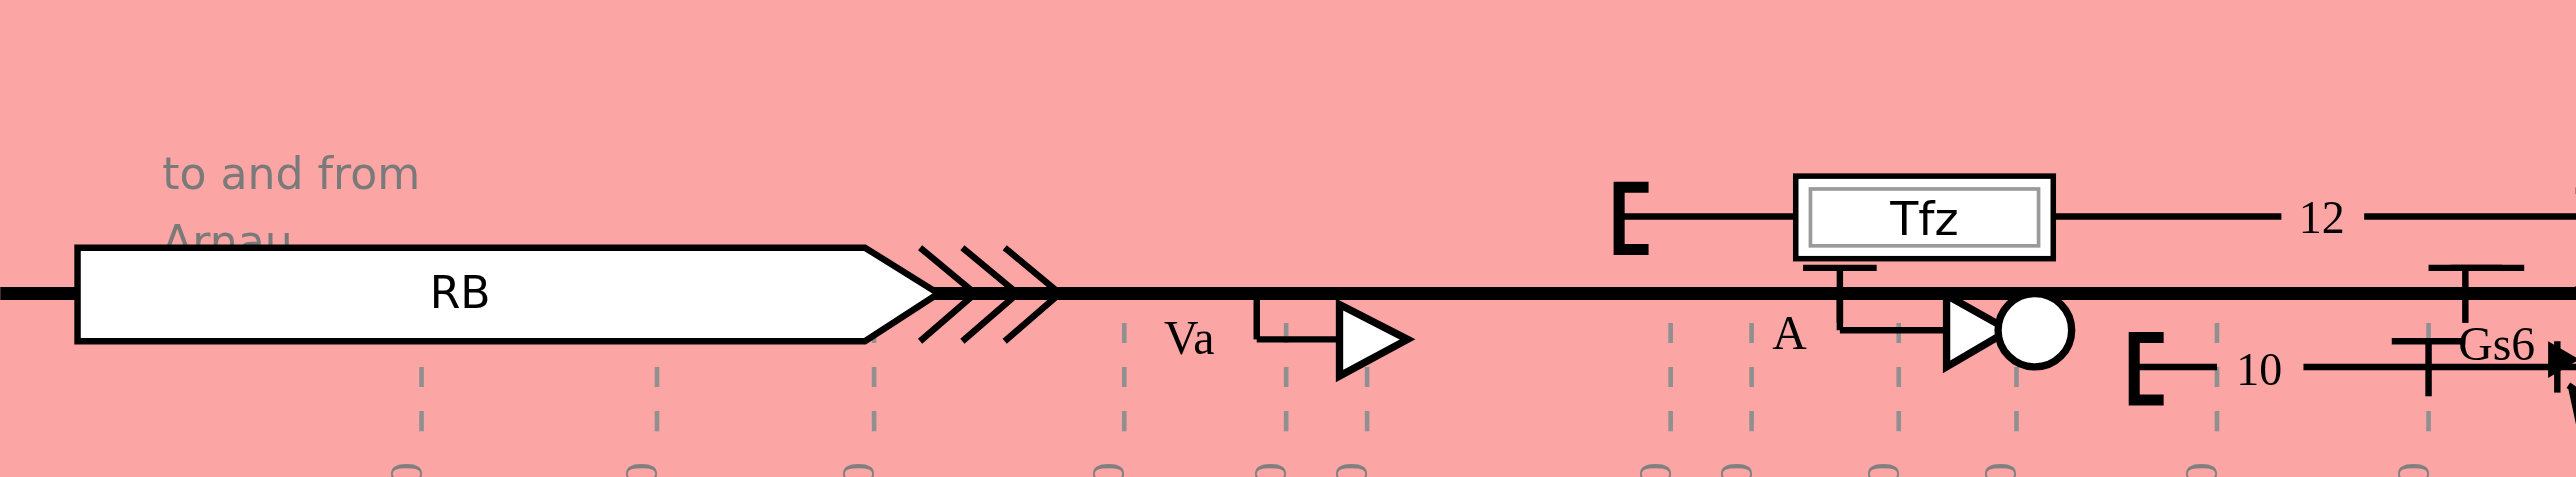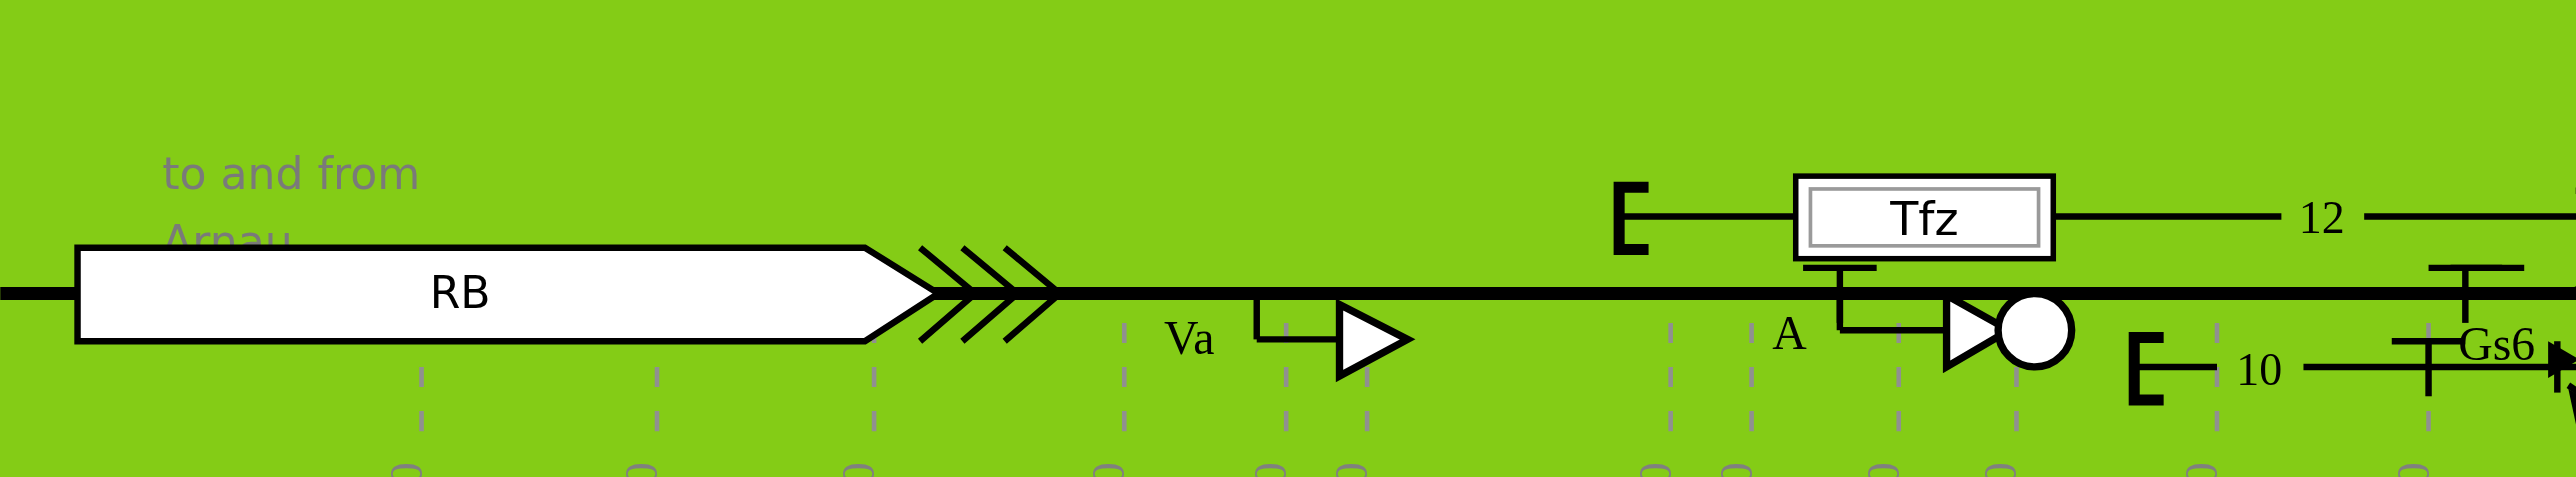--- a/index.html
+++ b/index.html
@@ -7,21 +7,21 @@
     padding: 0;
     background: #ffffff;
   }
   body {
     font-family: "Liberation Sans", sans-serif;
   }
   #page {
     position: relative;
     width: 2576px;
     height: 477px;
-    background: #84cc16;
+    background: #fca5a5;
     overflow: hidden;
   }
   #diagram {
     position: absolute;
     left: 0;
     top: 0;
     width: 2576px;
     height: 477px;
   }
   .ttl {

